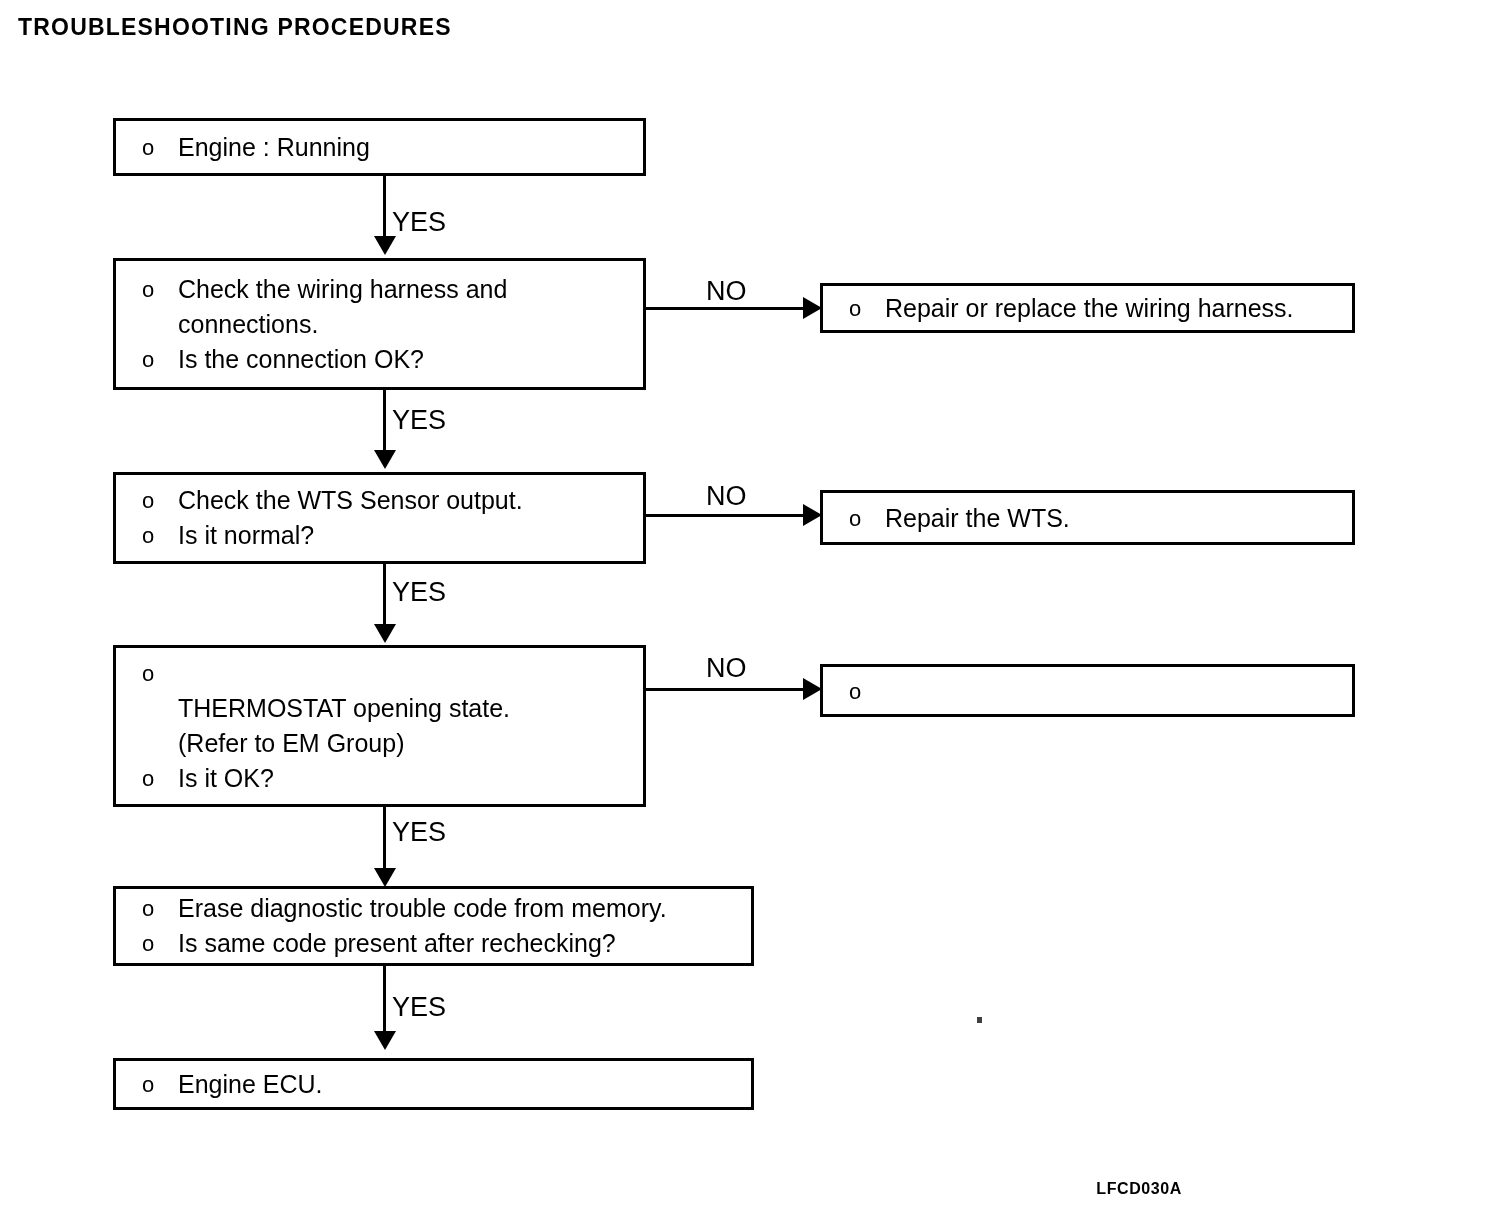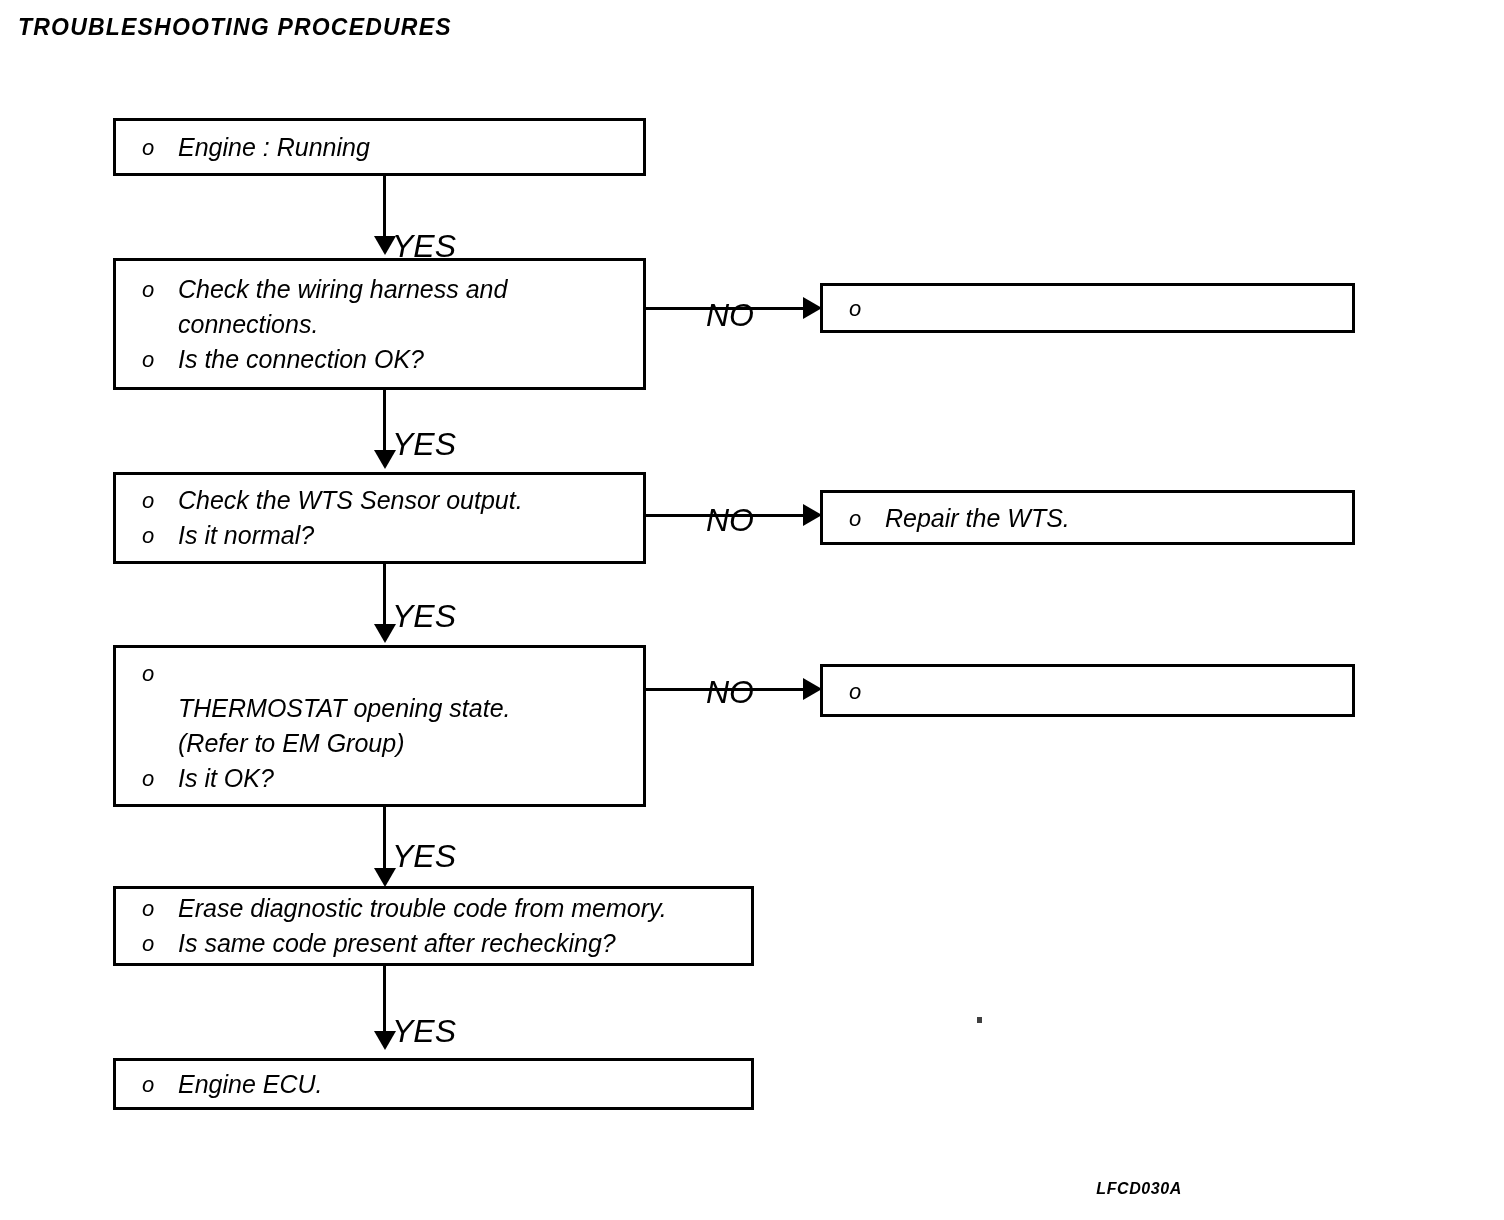--- a/index.html
+++ b/index.html
@@ -14,21 +14,20 @@
     font-family: "Liberation Sans", sans-serif;
     color: #000000;
     overflow: hidden;
   }
 
   #canvas {
     position: absolute;
     left: 0; top: 0;
     width: 1208px;
     height: 1220px;
-    font-style: italic;
   }
 
   .page-title {
     position: absolute;
     left: 18px;
     top: 14px;
     font-size: 23px;
     font-weight: bold;
     letter-spacing: 1.2px;
     white-space: nowrap;
@@ -72,24 +71,23 @@
     white-space: nowrap;
     line-height: 35px;
   }
   .cont-spacer {
     width: 36px;
     flex: none;
   }
 
   .edge-label {
     position: absolute;
-    font-size: 32px;
+    font-size: 27px;
     line-height: 28px;
     white-space: nowrap;
-    margin-top: 24px;
   }
 
   .vline {
     position: absolute;
     width: 3px;
     background: #000000;
   }
   .hline {
     position: absolute;
     height: 3px;
@@ -166,20 +164,21 @@
   </div>
 
   <div class="hline" style="left:646px; top:307px; width:160px;"></div>
   <div class="arrow-right" style="left:803px; top:297px;"></div>
   <div class="edge-label" style="left:706px; top:277px;">NO</div>
 
   <div class="node" style="left:820px; top:283px; width:535px; height:50px;">
     <div class="lines">
       <div class="bullet-row">
         <span class="bullet-mark">o</span>
+        <span class="bullet-text">Repair or replace the wiring harness.</span>
       </div>
     </div>
   </div>
 
   <div class="vline" style="left:383px; top:390px; height:62px;"></div>
   <div class="arrow-down" style="left:374px; top:450px;"></div>
   <div class="edge-label" style="left:392px; top:406px;">YES</div>
 
   <div class="node" style="left:113px; top:472px; width:533px; height:92px;">
     <div class="lines">

